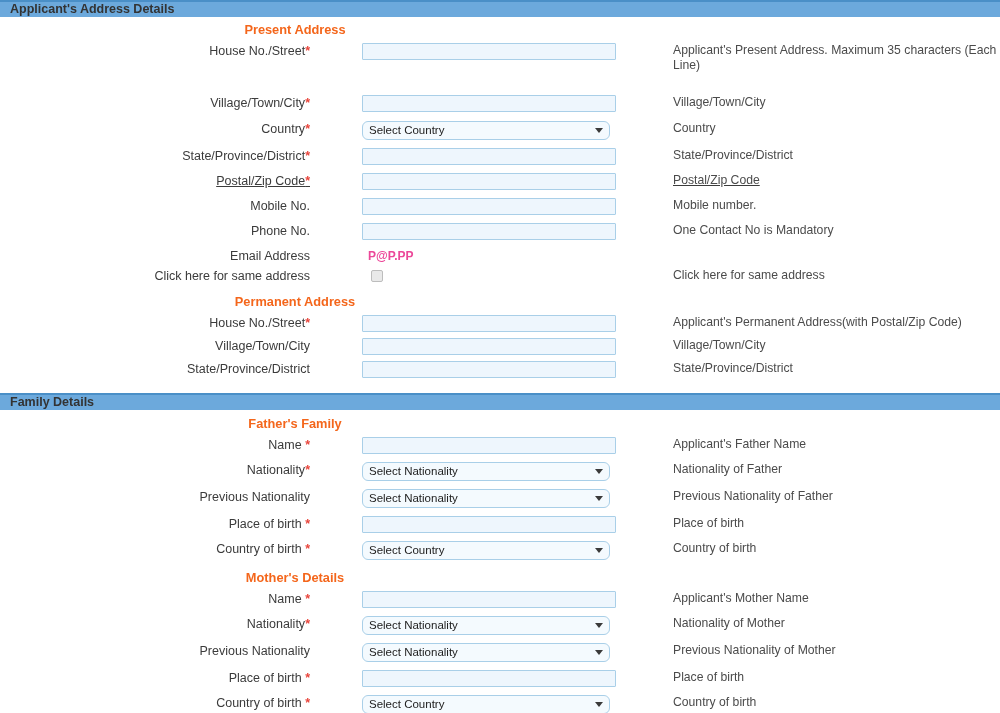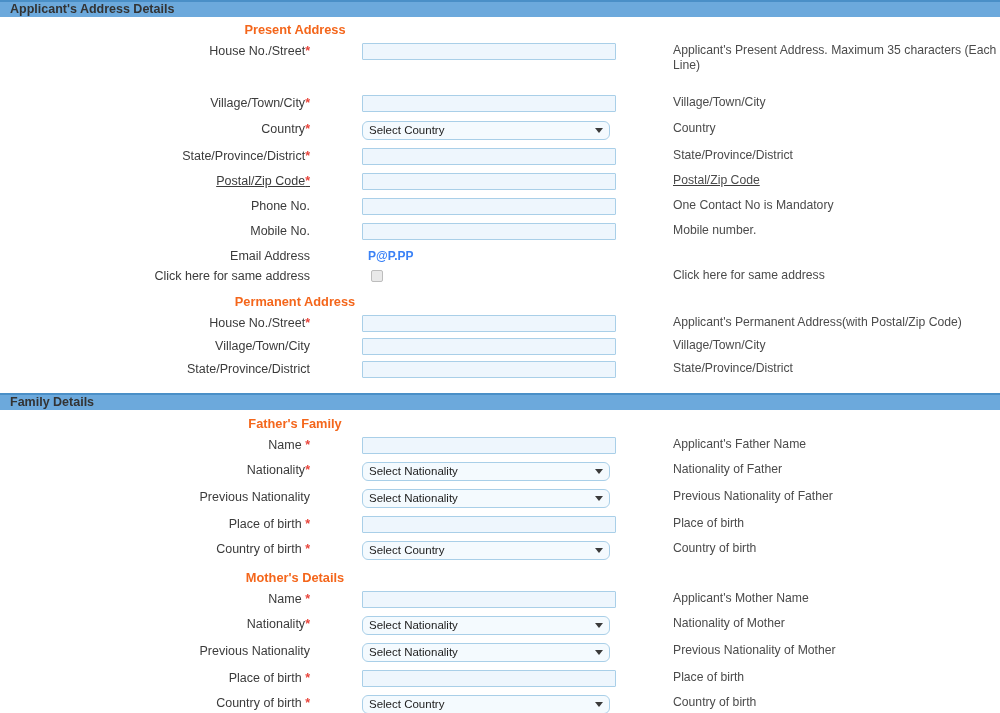--- a/index.html
+++ b/index.html
@@ -110,21 +110,21 @@
     top: 6px;
     width: 0;
     height: 0;
     border-left: 4px solid transparent;
     border-right: 4px solid transparent;
     border-top: 5px solid #3a3a3a;
   }
   .statictext {
     font-size: 12px;
     font-weight: bold;
-    color: #3b82f6;
+    color: #ec4899;
     line-height: 16px;
     padding-left: 6px;
   }
   .checkbox {
     width: 12px;
     height: 12px;
     background: #e9e9e9;
     border: 1px solid #bdbdbd;
     border-radius: 2px;
     margin-left: 9px;
@@ -165,28 +165,28 @@
         <div class="lbl"><span>State/Province/District</span><span class="star">*</span></div>
         <div class="fld"><input type="text" class="textbox" style=""></div>
         <div class="help">State/Province/District</div>
       </div>
       <div class="row" style="margin-bottom: 8px; text-decoration: underline;">
         <div class="lbl"><span>Postal/Zip Code</span><span class="star">*</span></div>
         <div class="fld"><input type="text" class="textbox" style=""></div>
         <div class="help">Postal/Zip Code</div>
       </div>
       <div class="row" style="margin-bottom: 8px;">
+        <div class="lbl"><span>Mobile No.</span></div>
+        <div class="fld"><input type="text" class="textbox" style=""></div>
+        <div class="help">Mobile number.</div>
+      </div>
+      <div class="row" style="margin-bottom: 8px;">
         <div class="lbl"><span>Phone No.</span></div>
         <div class="fld"><input type="text" class="textbox" style=""></div>
         <div class="help">One Contact No is Mandatory</div>
-      </div>
-      <div class="row" style="margin-bottom: 8px;">
-        <div class="lbl"><span>Mobile No.</span></div>
-        <div class="fld"><input type="text" class="textbox" style=""></div>
-        <div class="help">Mobile number.</div>
       </div>
       <div class="row" style="margin-bottom: 4px;">
         <div class="lbl"><span>Email Address</span></div>
         <div class="fld">
           <div class="statictext">P@P.PP</div>
         </div>
         <div class="help"></div>
       </div>
       <div class="row" style="margin-bottom: 6px;">
         <div class="lbl"><span>Click here for same address</span></div>

